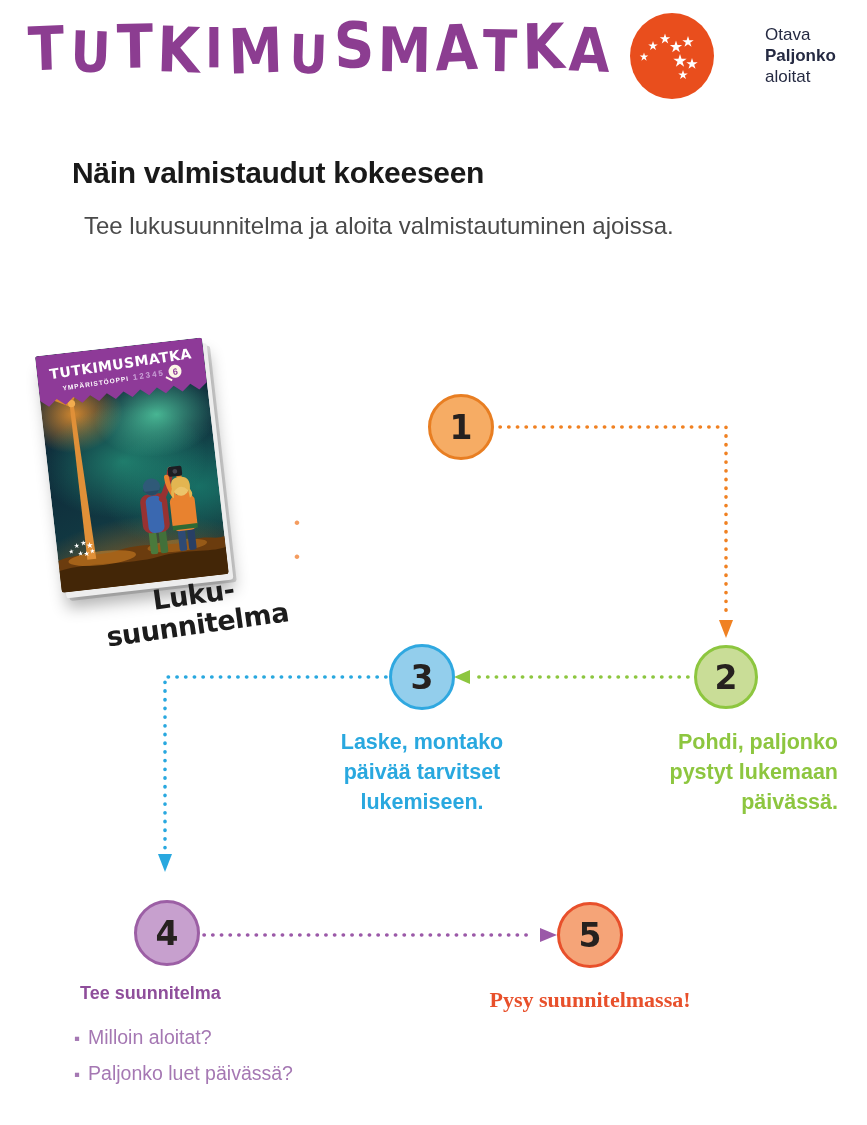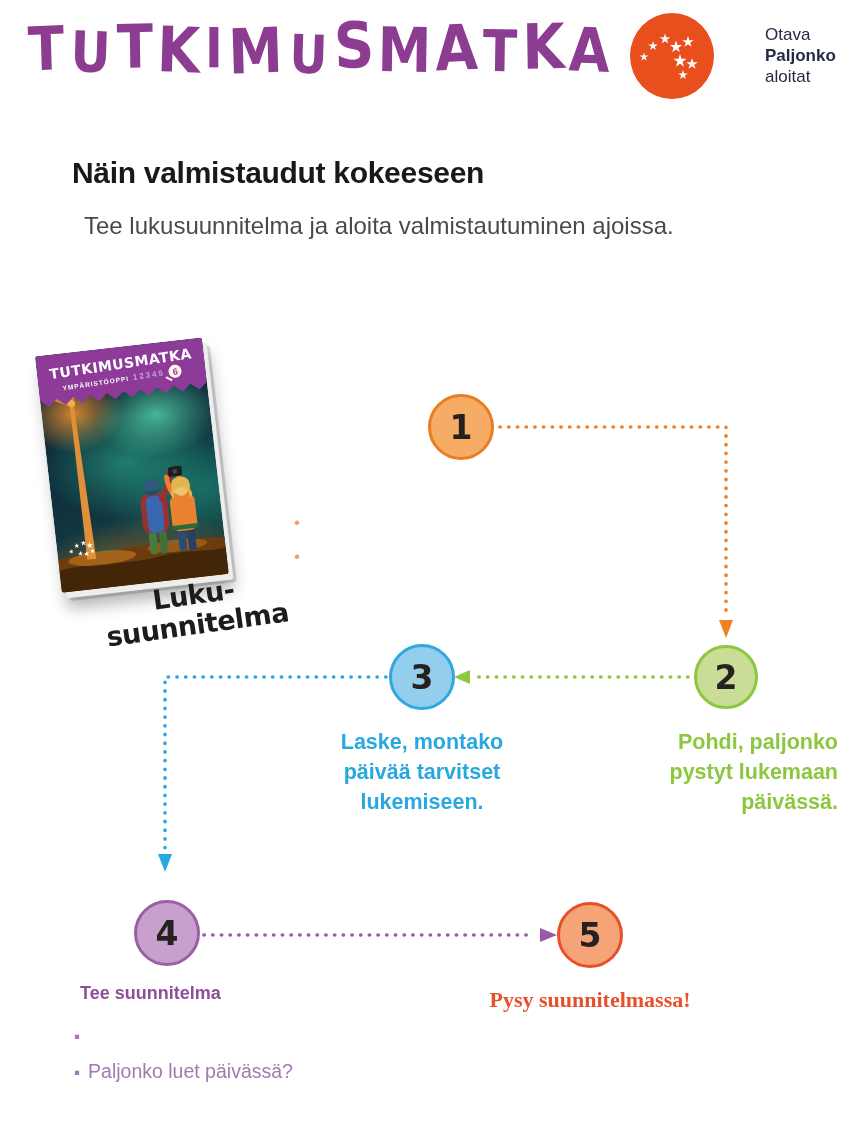--- a/index.html
+++ b/index.html
@@ -219,20 +219,21 @@
   </div>
 
   <div class="step-title t2" style="color: rgb(141, 198, 63);">Pohdi, paljonko pystyt lukemaan päivässä.</div>
 
   <div class="step-title t3" style="color: rgb(41, 168, 223);">Laske, montako päivää tarvitset lukemiseen.</div>
 
   <div class="step-title t4" style="color: rgb(143, 78, 155);">Tee suunnitelma</div>
   <div class="bullets bl4" style="color: rgb(165, 120, 179);">
     <div class="bullet-line">
       <span class="b">▪</span>
+      <span>Milloin aloitat?</span>
     </div>
     <div class="bullet-line">
       <span class="b">▪</span>
       <span>Paljonko luet päivässä?</span>
     </div>
   </div>
 
   <div class="step-title t5" style="color: rgb(232, 80, 43);">Pysy suunnitelmassa!</div>
 
 </div>

